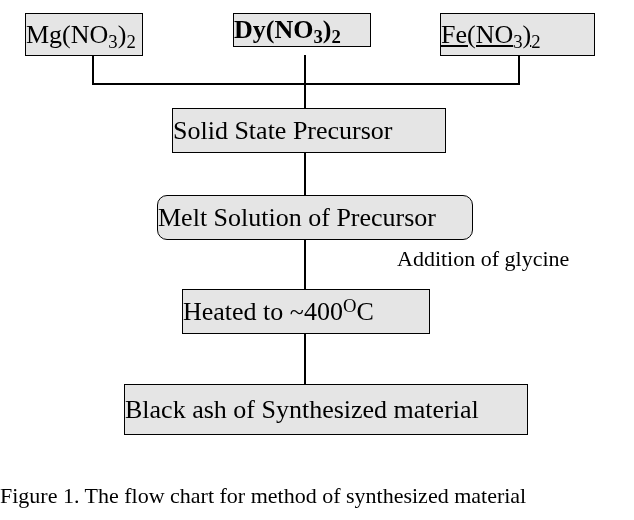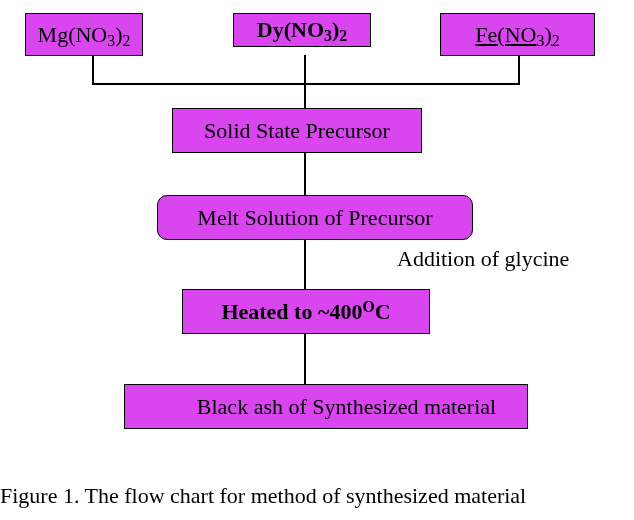--- a/index.html
+++ b/index.html
@@ -1,20 +1,20 @@
 <!DOCTYPE html>
 <html><head>
   <meta charset="utf-8">
   <style>
     html, body { margin: 0; padding: 0; background: #ffffff; }
     body { width: 634px; height: 520px; position: relative; overflow: hidden;
            font-family: "Liberation Serif", "DejaVu Serif", serif; color: #000; }
     .box { position: absolute; border: 1.5px solid #000; box-sizing: border-box;
-           display: flex; align-items: center; justify-content: center;
-           font-size: 22px; background: #d946ef; white-space: nowrap; }
+           display: flex; align-items: center; justify-content: flex-start;
+           font-size: 26px; background: #e5e5e5; white-space: nowrap; }
     .line { position: absolute; background: #000; }
     .v { width: 1.5px; }
     .h { height: 1.5px; }
     sub { font-size: 0.72em; vertical-align: -0.25em; line-height: 0; }
     sup { font-size: 0.72em; vertical-align: 0.45em; line-height: 0; }
     .label { position: absolute; font-size: 22px; white-space: nowrap; }
     .caption { position: absolute; left: 0; width: 634px; 
                font-size: 22px; top: 483px; white-space: nowrap; }
   </style>
 </head>
@@ -29,37 +29,37 @@
 <div class="box" style="left:440px; top:13px; width:155px; height:43px;text-decoration:underline;">
   <span><span>Fe(NO</span><sub>3</sub><span>)</span><sub>2</sub></span>
 </div>
 
 <div class="line v" style="left:92px; top:55px; height:30px;"></div>
 <div class="line v" style="left:304px; top:55px; height:30px;"></div>
 <div class="line v" style="left:518px; top:55px; height:30px;"></div>
 <div class="line h" style="left:92px; top:83px; width:428px;"></div>
 <div class="line v" style="left:304px; top:83px; height:26px;"></div>
 
-<div class="box" style="left:172px; top:108px; width:250px; height:45px;">
+<div class="box" style="left:172px; top:108px; width:274px; height:45px;">
   <span>Solid State Precursor</span>
 </div>
 
 <div class="line v" style="left:304px; top:152px; height:44px;"></div>
 
 <div class="box" style="left:157px; top:195px; width:316px; height:45px;border-radius:10px;">
   <span>Melt Solution of Precursor</span>
 </div>
 
 <div class="line v" style="left:304px; top:239px; height:51px;"></div>
 
 <div class="label" style="left:397px; top:246px;text-align:right;">Addition of glycine</div>
 
-<div class="box" style="left:182px; top:289px; width:248px; height:45px;font-weight:bold;">
+<div class="box" style="left:182px; top:289px; width:248px; height:45px;">
   <span><span>Heated to ~400</span><sup>O</sup><span>C</span></span>
 </div>
 
 <div class="line v" style="left:304px; top:333px; height:52px;"></div>
 
-<div class="box" style="left:124px; top:384px; width:404px; height:45px;padding-left:41px;">
+<div class="box" style="left:124px; top:384px; width:404px; height:51px;">
   <span>Black ash of Synthesized material</span>
 </div>
 
 <div class="caption">Figure 1. The flow chart for method of synthesized material</div>
 
 </body></html>

